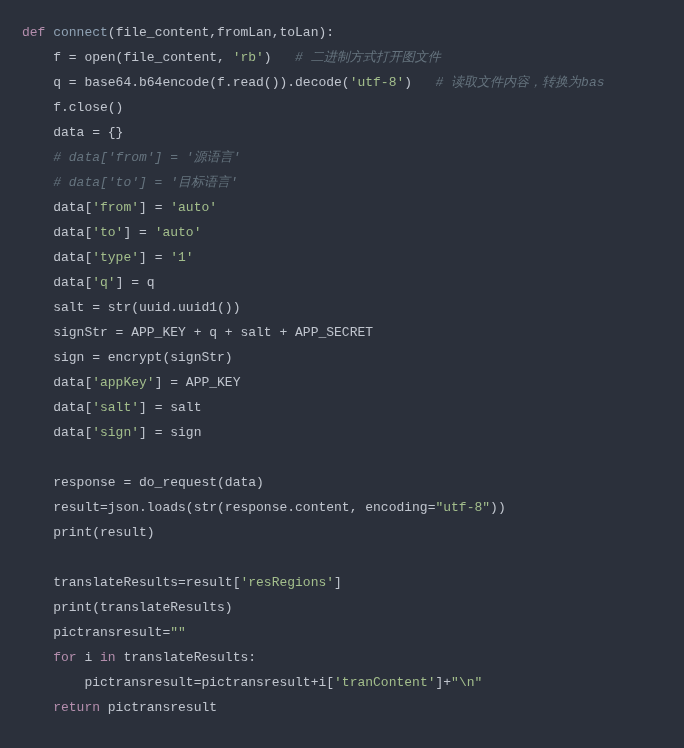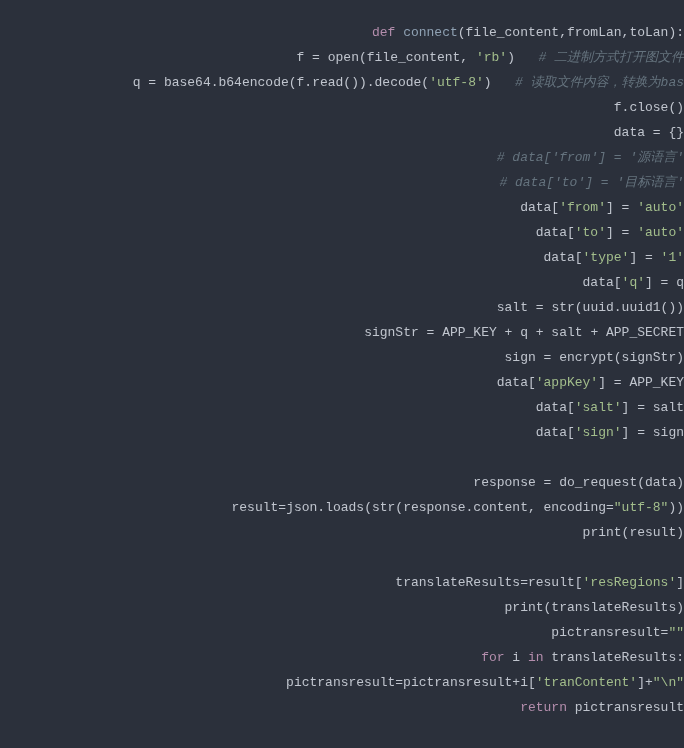--- a/index.html
+++ b/index.html
@@ -15,21 +15,20 @@
     width: 684px;
     height: 748px;
     background: #2b303b;
     padding: 20px 0 20px 22px;
     font-family: Consolas, "Courier New", monospace;
     font-size: 13px;
     line-height: 25px;
     color: #c0c5ce;
     white-space: pre;
     overflow: hidden;
-    text-align: right;
   }
   .kw   { color: #b48ead; } 
   .fn   { color: #8fa1b3; } 
   .str  { color: #a3be8c; } 
   .cmt  { color: #65737e; font-style: italic; } 
   .txt  { color: #c0c5ce; } 
 </style>
 </head>
 <body>
 

